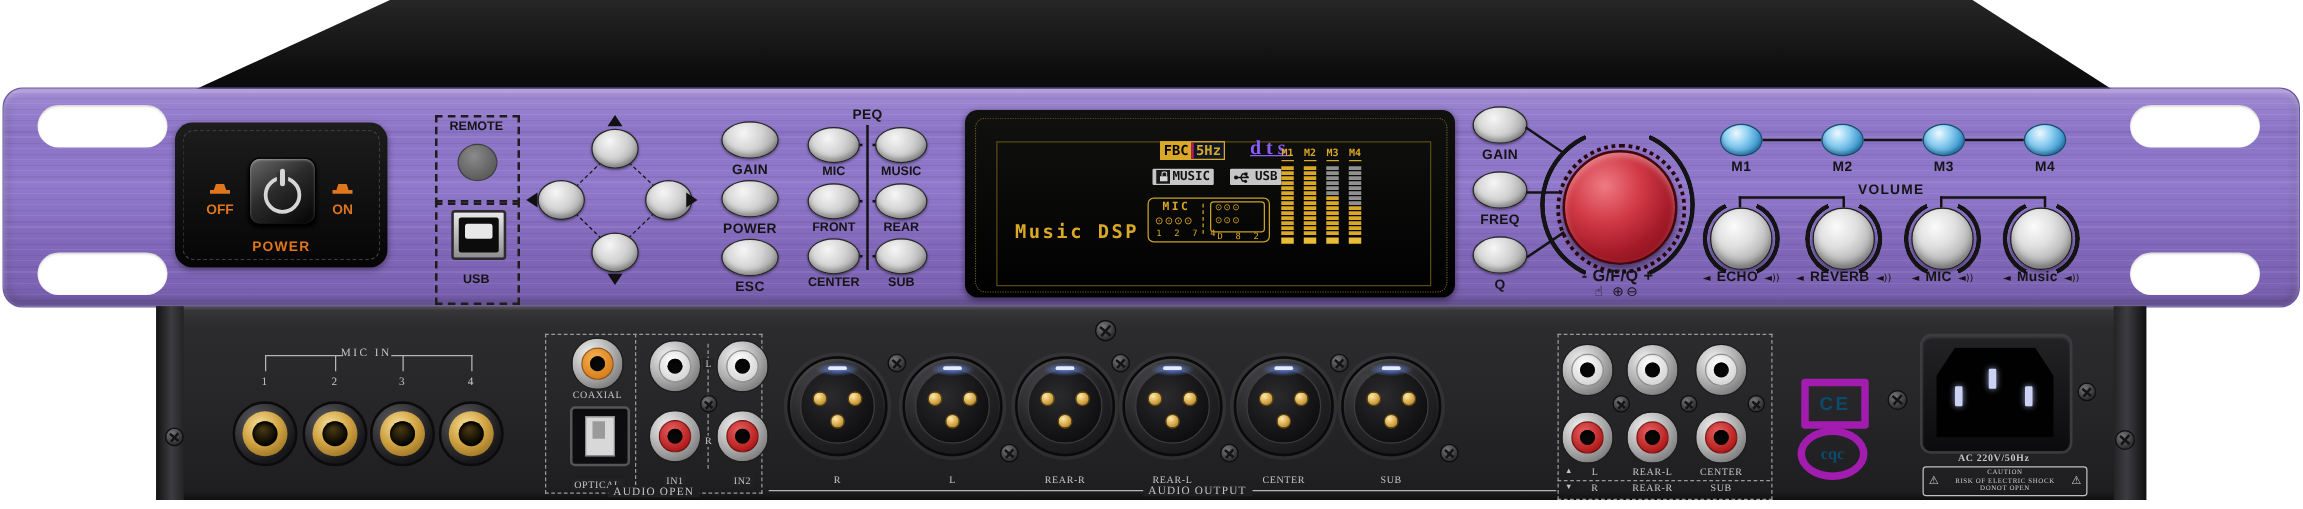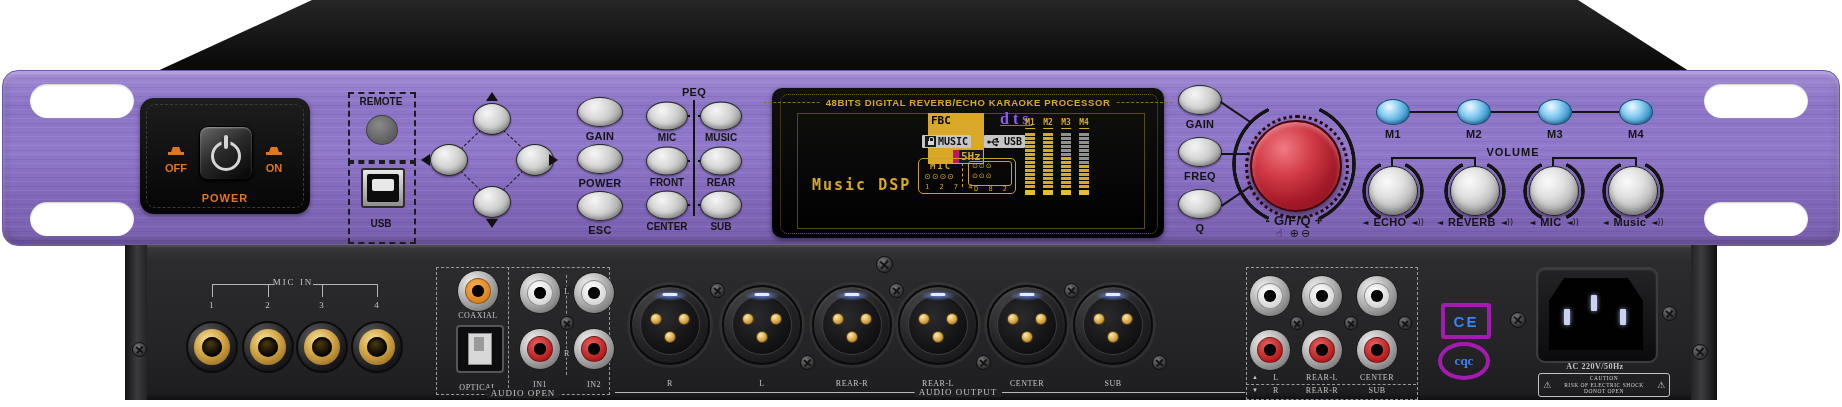--- a/index.html
+++ b/index.html
@@ -68,21 +68,21 @@
     background:linear-gradient(180deg,#111110,#000);box-shadow:0 2px 5px rgba(0,0,0,.5);}
   .disp-dotted{left:780px;top:94px;width:376px;height:138px;border:1px dotted #6e5a16;border-radius:8px;}
   .disp-title{font:bold 9.5px "Liberation Sans",sans-serif;color:#d9a826;letter-spacing:.6px;white-space:nowrap;}
   .title-dash{width:56px;height:0;border-top:1px dashed #8a6d1a;}
   .screen{left:797px;top:113px;width:346px;height:114px;border:1px solid #5a4a10;}
   .welcome{font:bold 25px "Liberation Serif",serif;color:#e2b42e;white-space:nowrap;}
   .welcome sup{font-size:9px;vertical-align:18px;}
   .superdsp{font:bold 15px "DejaVu Sans Mono",monospace;color:#d9a826;letter-spacing:2px;white-space:nowrap;}
   .fbc-badge{display:inline-flex;border:1px solid #d9a826;background:#d9a826;font:bold 11px "DejaVu Sans Mono",monospace;}
   .fbc-badge .a{color:#000;padding:0 2px;}
-  .fbc-badge .b{color:#d9a826;background:#0f172a;border-left:6px solid #be185d;padding:0 2px;margin-top:36px;}
+  .fbc-badge .b{color:#d9a826;background:#0f172a;border-left:2px solid #be185d;padding:0 2px;}
   .dts{font:bold 16px "Liberation Serif",serif;color:#8b5cf6;letter-spacing:4px;text-decoration:underline;}
   .gray-badge{display:inline-flex;align-items:center;gap:2px;background:#c6c6c6;padding:1px 3px;border-radius:1px;
     font:bold 10px "DejaVu Sans Mono",monospace;color:#111;}
   .lock-box{width:11px;height:11px;background:#1a1a1a;position:relative;}
   .lock-box::before{content:'';position:absolute;left:2.5px;top:4.5px;width:6px;height:4px;background:#d8d8d8;}
   .lock-box::after{content:'';position:absolute;left:3.5px;top:1px;width:3px;height:3px;border:1px solid #d8d8d8;border-bottom:none;border-radius:2px 2px 0 0;}
   .mic-box{left:918px;top:158px;width:96px;height:34px;border:1px solid #c9a227;border-radius:5px;}
   .mic-txt{font:bold 9px "DejaVu Sans Mono",monospace;color:#d9a826;letter-spacing:2px;}
   .dot-row{font:8px "DejaVu Sans",sans-serif;color:#d9a826;letter-spacing:1px;white-space:nowrap;}
   .num-row{font:7px "DejaVu Sans Mono",monospace;color:#d9a826;letter-spacing:3px;white-space:nowrap;}
@@ -158,21 +158,21 @@
     background:radial-gradient(circle at 35% 28%,#48484c,#222224 55%,#151517 90%);
     border:2px solid #0a0a0a;box-shadow:0 0 0 3px rgba(255,255,255,.05),inset 0 2px 3px rgba(255,255,255,.1);}
   .xlr .inner{position:absolute;inset:8px;border-radius:50%;border:1px solid #3c3c40;
     background:radial-gradient(circle at 40% 35%,#2b2b2d,#0d0d0f 78%);}
   .xlr .led{position:absolute;top:3px;left:50%;transform:translateX(-50%);width:36px;height:11px;border-radius:50%;
     background:radial-gradient(ellipse at center,rgba(110,150,255,.85),rgba(110,150,255,0) 70%);}
   .xlr .led::after{content:'';position:absolute;left:50%;top:3px;transform:translateX(-50%);width:15px;height:3px;border-radius:2px;background:#e4eaff;}
   .xlr .pin{position:absolute;width:10px;height:10px;border-radius:50%;border:1px solid #5a4312;
     background:radial-gradient(circle at 35% 30%,#ffeaa8,#cfa040 60%,#8a641f);}
 
-  .cert{position:absolute;border:4px solid #a21caf;color:#3b82f6;display:flex;align-items:center;justify-content:center;}
+  .cert{position:absolute;border:6px solid #a21caf;color:#0c4a6e;display:flex;align-items:center;justify-content:center;}
   .iec{left:1536px;top:267px;width:118px;height:92px;border-radius:9px;border:2px solid #3c3c40;
     background:linear-gradient(180deg,#232325,#0b0b0d);box-shadow:inset 0 1px 2px rgba(255,255,255,.15);}
   .iec .socket{position:absolute;left:11px;top:9px;width:94px;height:72px;background:#010101;
     clip-path:polygon(0 32%,16% 0,84% 0,100% 32%,100% 100%,0 100%);}
   .iec .prong{position:absolute;width:6px;height:16px;background:#ccd2f2;box-shadow:0 0 5px rgba(190,200,255,.8);border-radius:1px;}
   .caution-box{left:1538px;top:373px;width:132px;height:24px;border:1px solid #c0c0c0;border-radius:3px;
     display:flex;align-items:center;justify-content:space-between;padding:0 4px;box-sizing:border-box;}
   .caution-txt{font:5.5px "Liberation Serif",serif;color:#cfcfcf;text-align:center;line-height:1.25;letter-spacing:.5px;}
   .warn{font:9px "DejaVu Sans",sans-serif;color:#cfcfcf;}
 </style>
@@ -245,25 +245,20 @@
   <div class="abs btn-oval c" style="left:721px;top:161px;width:40px;height:27px;"></div>
   <div class="abs flbl-s cx" style="left:667px;top:177px;">FRONT</div>
   <div class="abs flbl-s cx" style="left:721px;top:177px;">REAR</div>
   <div class="abs btn-oval c" style="left:667px;top:205px;width:40px;height:27px;"></div>
   <div class="abs btn-oval c" style="left:721px;top:205px;width:40px;height:27px;"></div>
   <div class="abs flbl-s cx" style="left:667px;top:221px;">CENTER</div>
   <div class="abs flbl-s cx" style="left:721px;top:221px;">SUB</div>
 
   <div class="abs display"></div>
   <div class="abs disp-dotted"></div>
-  <div class="abs" style="left:968px;top:97px;transform:translateX(-50%);display:flex;align-items:center;gap:6px;">
-    <div class="title-dash"></div>
-    <div class="disp-title">48BITS DIGITAL REVERB/ECHO KARAOKE PROCESSOR</div>
-    <div class="title-dash"></div>
-  </div>
   <div class="abs screen"></div>
   <div class="abs superdsp" style="left:812px;top:176px;">Music DSP</div>
   <div class="abs fbc-badge" style="left:928px;top:113px;">
     <span class="a">FBC</span>
     <span class="b">5Hz</span>
   </div>
   <div class="abs dts" style="left:1000px;top:110px;">dts</div>
   <div class="abs gray-badge" style="left:922px;top:135px;">
     <span class="lock-box"></span>
     <span>MUSIC</span>

